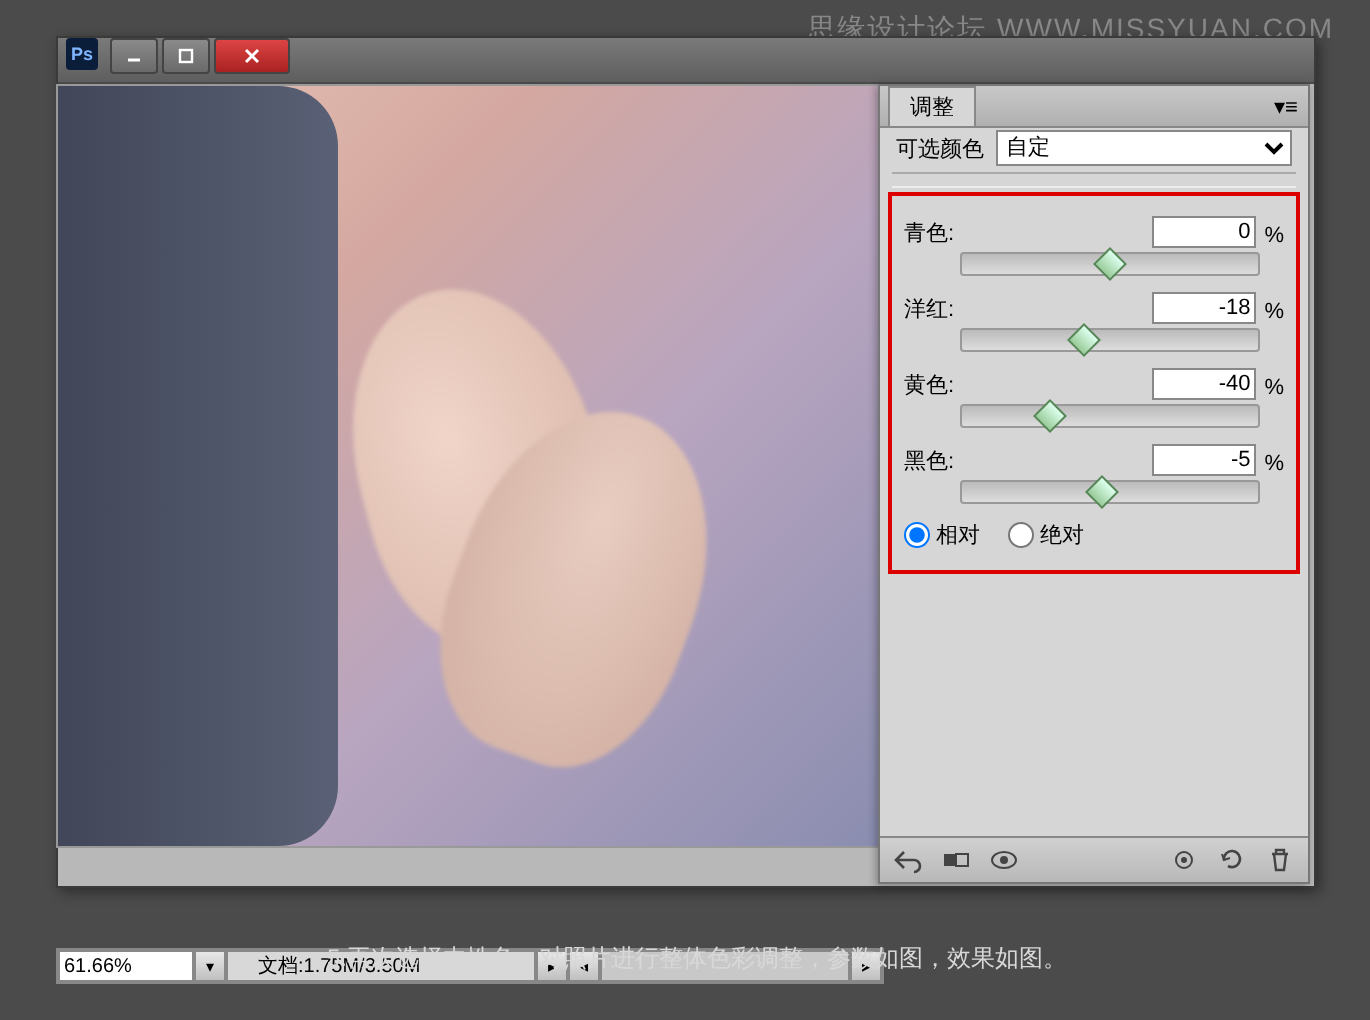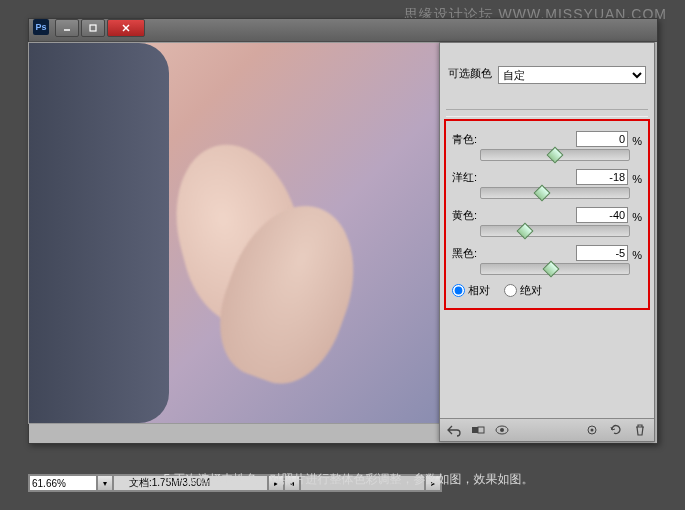--- a/index.html
+++ b/index.html
@@ -18,21 +18,21 @@
 .h2{left:200px;top:160px;transform:rotate(20deg);background:radial-gradient(ellipse at 50% 30%,#e8cdc0,#d0ada0)}
 .body-l{position:absolute;left:-40px;top:0;width:180px;height:380px;background:linear-gradient(90deg,#3a4050,#5a6075);border-radius:0 30px 30px 0}
 .scroll-h{position:absolute;left:28px;bottom:18px;width:412px;height:16px;background:#d0d0d0;border:1px solid #888;display:flex;align-items:center}
 .zoom-box{width:62px;height:14px;background:#fff;border:1px solid #888;font-size:10px;padding:0 2px;display:flex;align-items:center}
 .sb-btn{width:14px;height:14px;background:linear-gradient(#e8e8e8,#c0c0c0);border:1px solid #888;display:flex;align-items:center;justify-content:center;font-size:8px}
 .doc-info{flex:1;background:#d8d8d8;height:14px;border:1px solid #888;font-size:10px;padding:0 15px;display:flex;align-items:center}
 .panel{position:absolute;right:30px;top:42px;width:214px;height:398px;background:#d6d6d6;border:1px solid #777;box-shadow:-1px 1px 4px rgba(0,0,0,.3)}
 .panel-tabs{height:20px;background:linear-gradient(#c8c8c8,#b0b0b0);display:flex;align-items:center;border-bottom:1px solid #888}
 .tab{padding:2px 10px;background:#d6d6d6;border:1px solid #888;border-bottom:none;font-size:11px;margin-left:4px}
 .tab-menu{margin-left:auto;margin-right:4px;width:14px;height:14px;display:flex;align-items:center;justify-content:center}
-.presel{display:flex;padding:23px 8px;gap:6px}
+.presel{display:flex;align-items:center;padding:1px 8px;gap:6px}
 .presel select,.panel select{flex:1;height:18px;font-size:11px;background:#fff;border:1px solid #888}
 .sep{height:6px;border-top:1px solid #aaa;border-bottom:1px solid #eee;margin:2px 6px}
 .redbox{border:2px solid #d00;margin:0 4px;padding:6px 6px 10px}
 .color-row{display:flex;align-items:center;gap:4px;margin-bottom:10px}
 .color-row .lbl{font-size:11px}
 .swatch{width:14px;height:14px;background:#888;border:1px solid #555}
 .color-row select{width:80px;height:18px;font-size:11px;background:#fff;border:1px solid #888}
 .slider-row{margin:4px 0 2px}
 .slider-top{display:flex;align-items:flex-end;font-size:11px}
 .slider-top .sl{width:28px}
@@ -89,20 +89,24 @@
   <div class="zoom-box">61.66%</div>
   <div class="sb-btn">▾</div>
   <div class="doc-info">文档:1.75M/3.50M</div>
   <div class="sb-btn">▸</div>
   <div class="sb-btn">◂</div>
   <div style="flex:1;background:#c8c8c8;height:14px;border:1px solid #888"></div>
   <div class="sb-btn">▸</div>
 </div>
 
 <div class="panel">
+  <div class="panel-tabs">
+    <div class="tab">调整</div>
+    <div class="tab-menu">▾≡</div>
+  </div>
   <div class="presel">
     <span class="lbl">可选颜色</span>
     <select><option>自定</option></select>
   </div>
   <div class="sep"></div>
 
   <div class="redbox">
 
     <div id="sliders">
         <div class="slider-row">

